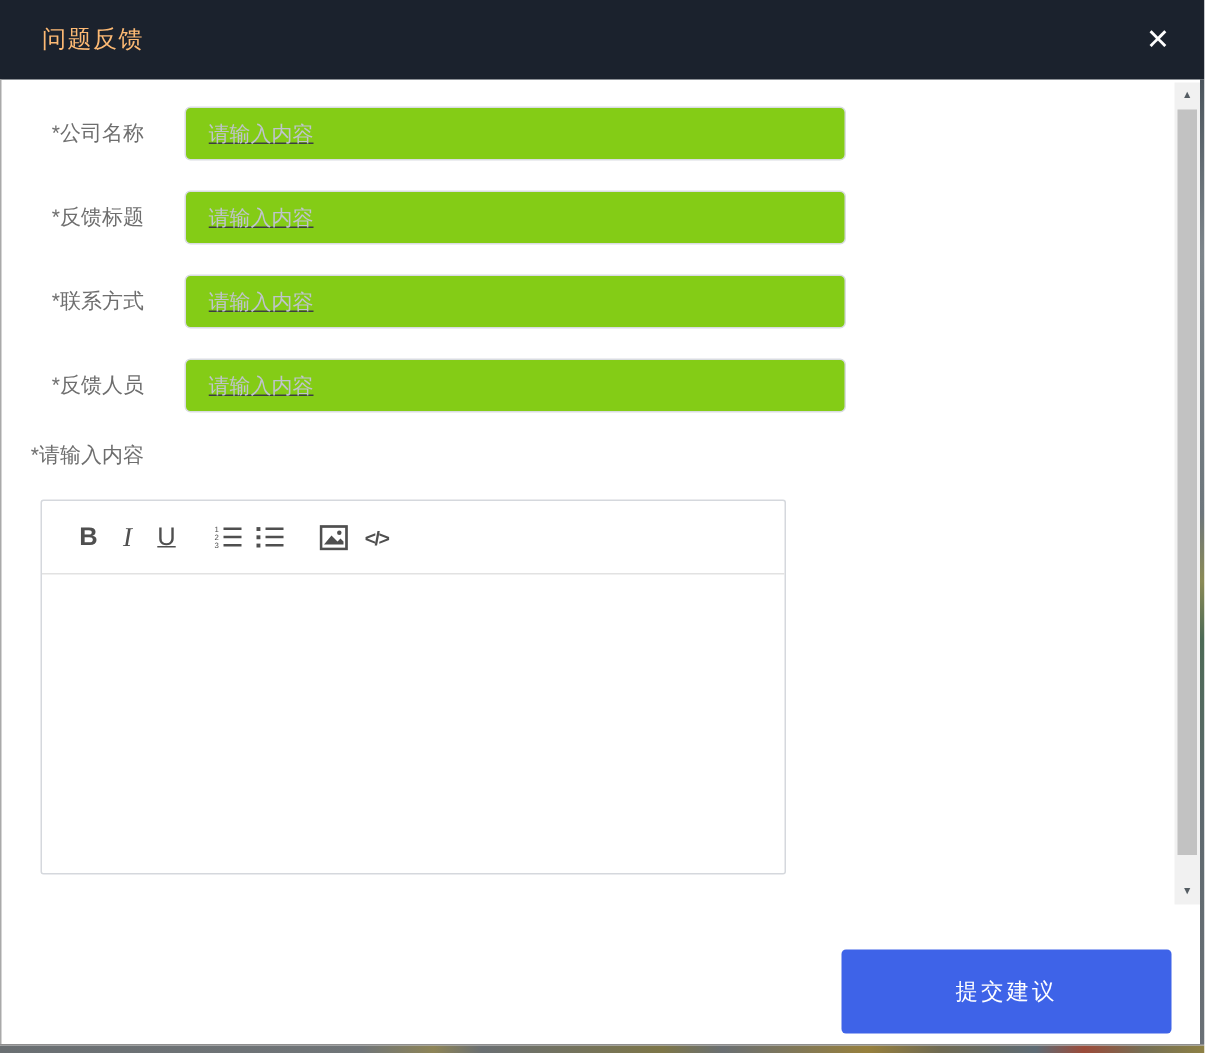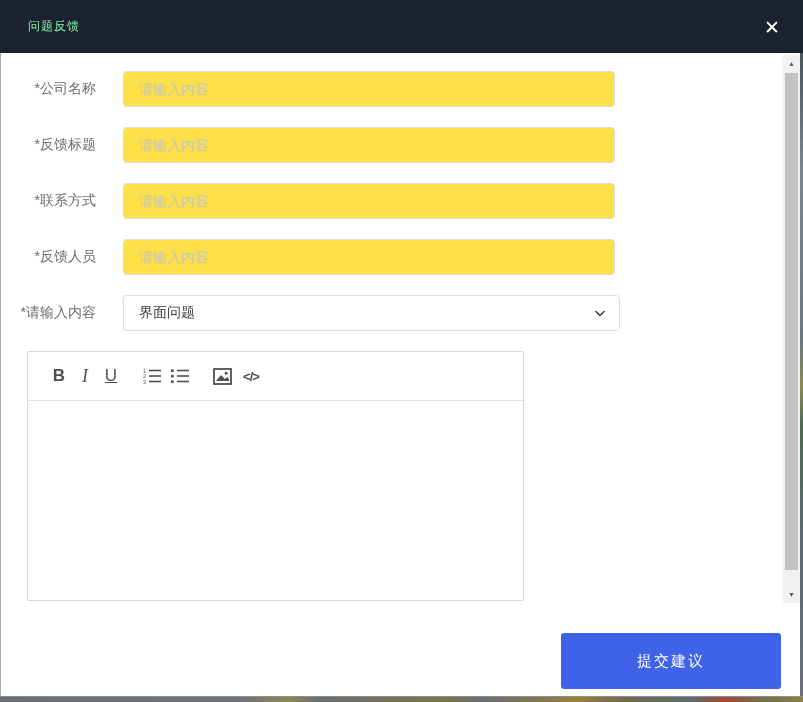--- a/index.html
+++ b/index.html
@@ -3,32 +3,32 @@
 <meta charset="utf-8">
 <style>
   * { margin:0; padding:0; box-sizing:border-box; }
   html,body { width:803px; height:702px; overflow:hidden; background:#fff;
               font-family:"Liberation Sans","DejaVu Sans",sans-serif; }
   .screen { position:relative; width:803px; height:702px; background:#ffffff; }
 
   
   .dialog-header { position:absolute; left:0; top:0; width:803px; height:53px;
     background:#1b222d; display:flex; align-items:center; }
-  .dialog-title { color:#86efac; font-size:12px; margin-left:28px; letter-spacing:1px; }
+  .dialog-title { color:#fdba74; font-size:16px; margin-left:28px; letter-spacing:1px; }
   .close-btn { position:absolute; right:23px; top:50%; transform:translateY(-50%);
     color:#ffffff; font-size:19px; line-height:1; cursor:pointer; background:none; border:none;
     font-family:"DejaVu Sans",sans-serif; }
 
   
   .dialog-body { position:absolute; left:0; top:53px; width:783px; padding-top:18px; }
   .form-row { display:flex; align-items:center; margin-bottom:20px; }
   .form-label { width:96px; text-align:right; font-size:14px; color:#6e6e6e; flex:none; }
   .form-control-wrap { margin-left:27px; width:497px; }
-  .text-input { width:492px; height:36px; border:1px solid #d9dce2; border-radius:4px;
-    padding:0 15px; font-size:14px; color:#3c3e42; outline:none; background:#fde047; }
+  .text-input { width:441px; height:36px; border:1px solid #d9dce2; border-radius:4px;
+    padding:0 15px; font-size:14px; color:#3c3e42; outline:none; background:#84cc16;text-decoration:underline; }
   .text-input::placeholder { color:#bfc4cc; opacity:1; }
 
   
   .select-box { position:relative; width:497px; height:36px; border:1px solid #d9dce2;
     border-radius:4px; background:#fff; display:flex; align-items:center; cursor:pointer; }
   .select-value { font-size:14px; color:#3c3e42; margin-left:15px; }
   .select-arrow { position:absolute; right:12px; top:50%; transform:translateY(-50%); display:flex; }
 
   
   .editor-row { display:flex; align-items:flex-start; }
@@ -107,30 +107,20 @@
 
     <div class="form-row">
       <div class="form-label">*反馈人员</div>
       <div class="form-control-wrap">
         <input class="text-input" type="text" placeholder="请输入内容" style="">
       </div>
     </div>
 
     <div class="form-row">
       <div class="form-label">*请输入内容</div>
-      <div class="form-control-wrap">
-        <div class="select-box">
-          <span class="select-value">界面问题</span>
-          <span class="select-arrow">
-            <svg width="14" height="14" viewBox="0 0 14 14">
-              <polyline points="2.5,5 7,9.5 11.5,5" fill="none" stroke="#2f3237" stroke-width="1.4"></polyline>
-            </svg>
-          </span>
-        </div>
-      </div>
     </div>
 
     <div class="form-row editor-row">
       <div class="form-control-wrap">
         <div class="editor">
           <div class="editor-toolbar">
             <button class="tb-btn tb-bold">B</button>
             <button class="tb-btn tb-italic">I</button>
             <button class="tb-btn tb-underline">U</button>
             <span class="tb-gap"></span>

